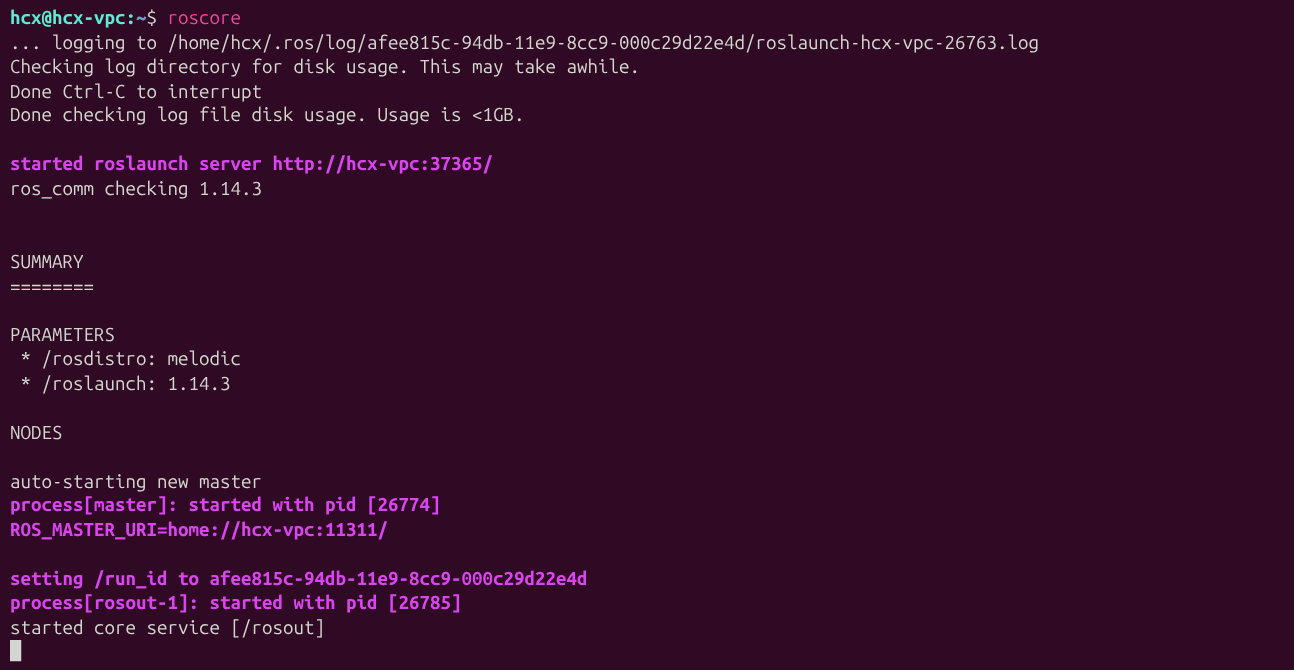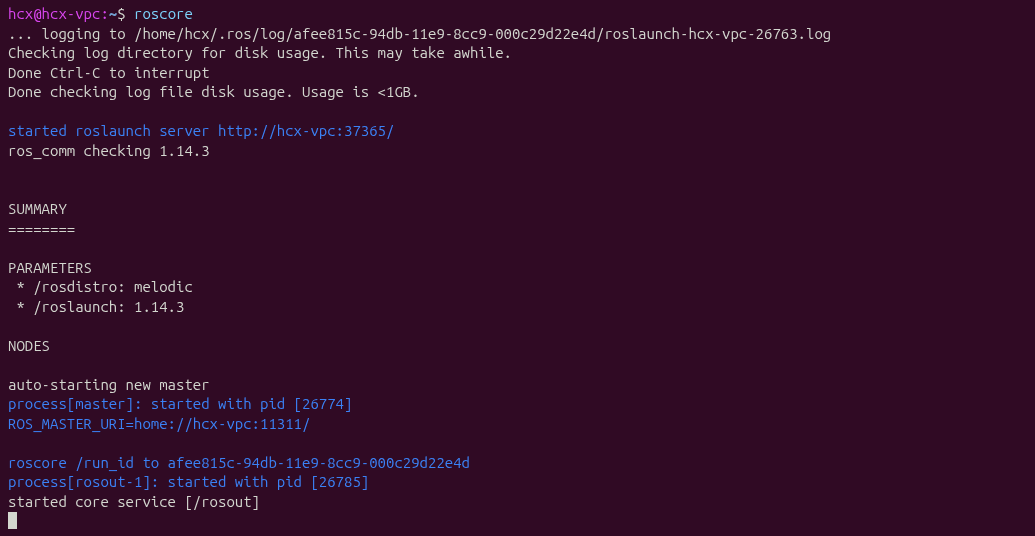--- a/index.html
+++ b/index.html
@@ -15,40 +15,40 @@
       line-height: 1.3;
       padding: 4px 8px;
       width: 1035px;
       height: 536px;
       overflow: hidden;
     }
     .terminal {
       white-space: pre;
     }
     .prompt-user {
-      color: #d946ef;
-      font-weight: normal;
+      color: #5eead4;
+      font-weight: bold;
       margin-top: 44px;
     }
     .prompt-path {
       color: #729fcf;
       font-weight: bold;
     }
     .prompt-dollar {
       color: #d3d7cf;
     }
     .command {
-      color: #7dd3fc;
+      color: #ec4899;
     }
     .output {
       color: #d3d7cf;
     }
     .bold {
-      font-weight: normal;
-      color: #3b82f6;
+      font-weight: bold;
+      color: #d946ef;
       margin-top: 24px;
     }
     .cursor {
       background-color: #d3d7cf;
       display: inline-block;
       width: 9px;
       height: 17px;
       vertical-align: text-bottom;
     }
   </style>
@@ -71,15 +71,15 @@
 <span class="output">PARAMETERS</span>
 <span class="output"> * /rosdistro: melodic</span>
 <span class="output"> * /roslaunch: 1.14.3</span>
 <span class="output"></span>
 <span class="output">NODES</span>
 <span class="output"></span>
 <span class="output">auto-starting new master</span>
 <span class="bold">process[master]: started with pid [26774]</span>
 <span class="bold">ROS_MASTER_URI=home://hcx-vpc:11311/</span>
 <span class="output"></span>
-<span class="bold">roscore /run_id to afee815c-94db-11e9-8cc9-000c29d22e4d</span>
+<span class="bold">setting /run_id to afee815c-94db-11e9-8cc9-000c29d22e4d</span>
 <span class="bold">process[rosout-1]: started with pid [26785]</span>
 <span class="output">started core service [/rosout]</span></div><span class="cursor"></span></div>
 
 </body></html>

